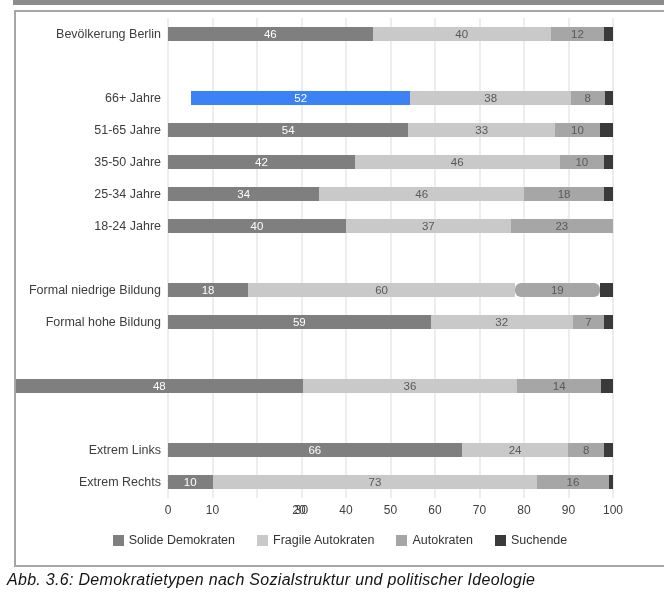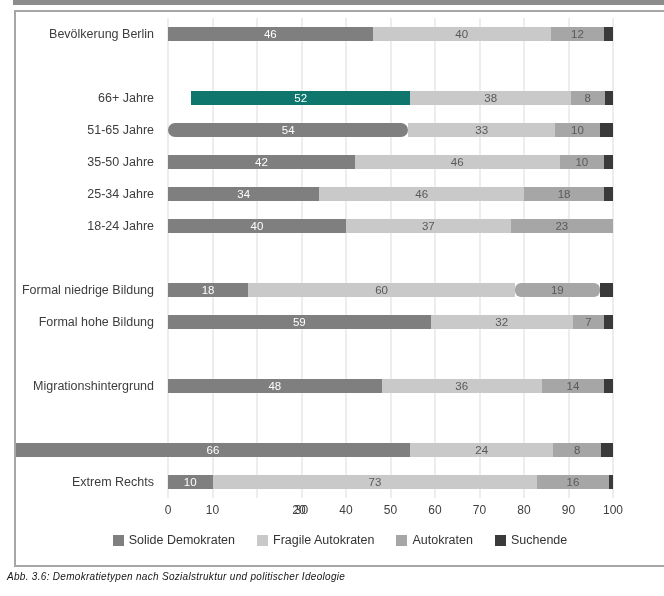--- a/index.html
+++ b/index.html
@@ -39,21 +39,21 @@
   }
   .row {
     position: relative;
     display: flex;
     align-items: center;
     height: 32px;
   }
   .row.gap { height: 32px; }
   .row-label {
     width: 152px;
-    padding-right: 14px;
+    padding-right: 7px;
     text-align: right;
     font-size: 12.5px;
     color: #3d3d3d;
     white-space: nowrap;
   }
   .track {
     flex: 1;
     margin-right: 51px;
     height: 14px;
     display: flex;
@@ -91,21 +91,21 @@
   .legend-item { display: flex; align-items: center; white-space: nowrap; }
   .swatch {
     width: 11px; height: 11px;
     display: inline-block;
     margin-right: 5px;
   }
   .caption {
     position: absolute;
     left: 7px;
     top: 571px;
-    font-size: 10px;
+    font-size: 16px;
     font-style: italic;
     color: #141414;
     letter-spacing: 0.3px;
     white-space: nowrap;
   }
 </style>
 </head>
 <body>
 
 <div class="stage">
@@ -131,30 +131,30 @@
             <div class="seg" style="width: 46%; background: rgb(127, 127, 127); color: rgb(255, 255, 255);">46</div>
             <div class="seg" style="width: 40%; background: rgb(201, 201, 201); color: rgb(89, 89, 89);">40</div>
             <div class="seg" style="width: 12%; background: rgb(166, 166, 166); color: rgb(89, 89, 89);">12</div>
             <div class="seg" style="width: 2%; background: rgb(58, 58, 58);"></div>
           </div>
         </div>
         <div class="row gap"></div>
         <div class="row">
           <div class="row-label">66+ Jahre</div>
           <div class="track">
-            <div class="seg" style="width: 52%; background: #0f766e; color: rgb(255, 255, 255); margin-left: 23px;">52</div>
+            <div class="seg" style="width: 52%; background: #3b82f6; color: rgb(255, 255, 255); margin-left: 23px;">52</div>
             <div class="seg" style="width: 38%; background: rgb(201, 201, 201); color: rgb(89, 89, 89);">38</div>
             <div class="seg" style="width: 8%; background: rgb(166, 166, 166); color: rgb(89, 89, 89);">8</div>
             <div class="seg" style="width: 2%; background: rgb(58, 58, 58);"></div>
           </div>
         </div>
         <div class="row">
           <div class="row-label">51-65 Jahre</div>
           <div class="track">
-            <div class="seg" style="width: 54%; background: rgb(127, 127, 127); color: rgb(255, 255, 255); border-radius: 7px;">54</div>
+            <div class="seg" style="width: 54%; background: rgb(127, 127, 127); color: rgb(255, 255, 255);">54</div>
             <div class="seg" style="width: 33%; background: rgb(201, 201, 201); color: rgb(89, 89, 89);">33</div>
             <div class="seg" style="width: 10%; background: rgb(166, 166, 166); color: rgb(89, 89, 89);">10</div>
             <div class="seg" style="width: 3%; background: rgb(58, 58, 58);"></div>
           </div>
         </div>
         <div class="row">
           <div class="row-label">35-50 Jahre</div>
           <div class="track">
             <div class="seg" style="width: 42%; background: rgb(127, 127, 127); color: rgb(255, 255, 255);">42</div>
             <div class="seg" style="width: 46%; background: rgb(201, 201, 201); color: rgb(89, 89, 89);">46</div>
@@ -193,30 +193,30 @@
           <div class="row-label">Formal hohe Bildung</div>
           <div class="track">
             <div class="seg" style="width: 59%; background: rgb(127, 127, 127); color: rgb(255, 255, 255);">59</div>
             <div class="seg" style="width: 32%; background: rgb(201, 201, 201); color: rgb(89, 89, 89);">32</div>
             <div class="seg" style="width: 7%; background: rgb(166, 166, 166); color: rgb(89, 89, 89);">7</div>
             <div class="seg" style="width: 2%; background: rgb(58, 58, 58);"></div>
           </div>
         </div>
         <div class="row gap"></div>
         <div class="row">
-          <div class="row-label">Migrationshintergrund</div>
           <div class="track">
             <div class="seg" style="width: 48%; background: rgb(127, 127, 127); color: rgb(255, 255, 255);">48</div>
             <div class="seg" style="width: 36%; background: rgb(201, 201, 201); color: rgb(89, 89, 89);">36</div>
             <div class="seg" style="width: 14%; background: rgb(166, 166, 166); color: rgb(89, 89, 89);">14</div>
             <div class="seg" style="width: 2%; background: rgb(58, 58, 58);"></div>
           </div>
         </div>
         <div class="row gap"></div>
         <div class="row">
+          <div class="row-label">Extrem Links</div>
           <div class="track">
             <div class="seg" style="width: 66%; background: rgb(127, 127, 127); color: rgb(255, 255, 255);">66</div>
             <div class="seg" style="width: 24%; background: rgb(201, 201, 201); color: rgb(89, 89, 89);">24</div>
             <div class="seg" style="width: 8%; background: rgb(166, 166, 166); color: rgb(89, 89, 89);">8</div>
             <div class="seg" style="width: 2%; background: rgb(58, 58, 58);"></div>
           </div>
         </div>
         <div class="row">
           <div class="row-label">Extrem Rechts</div>
           <div class="track">

